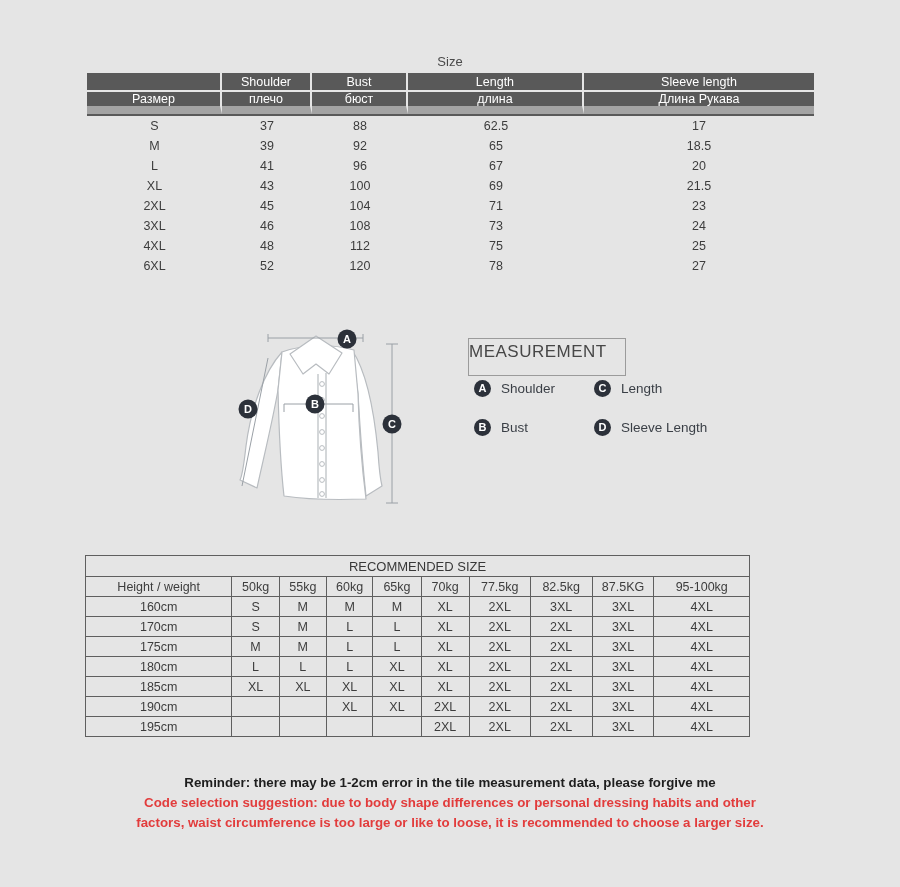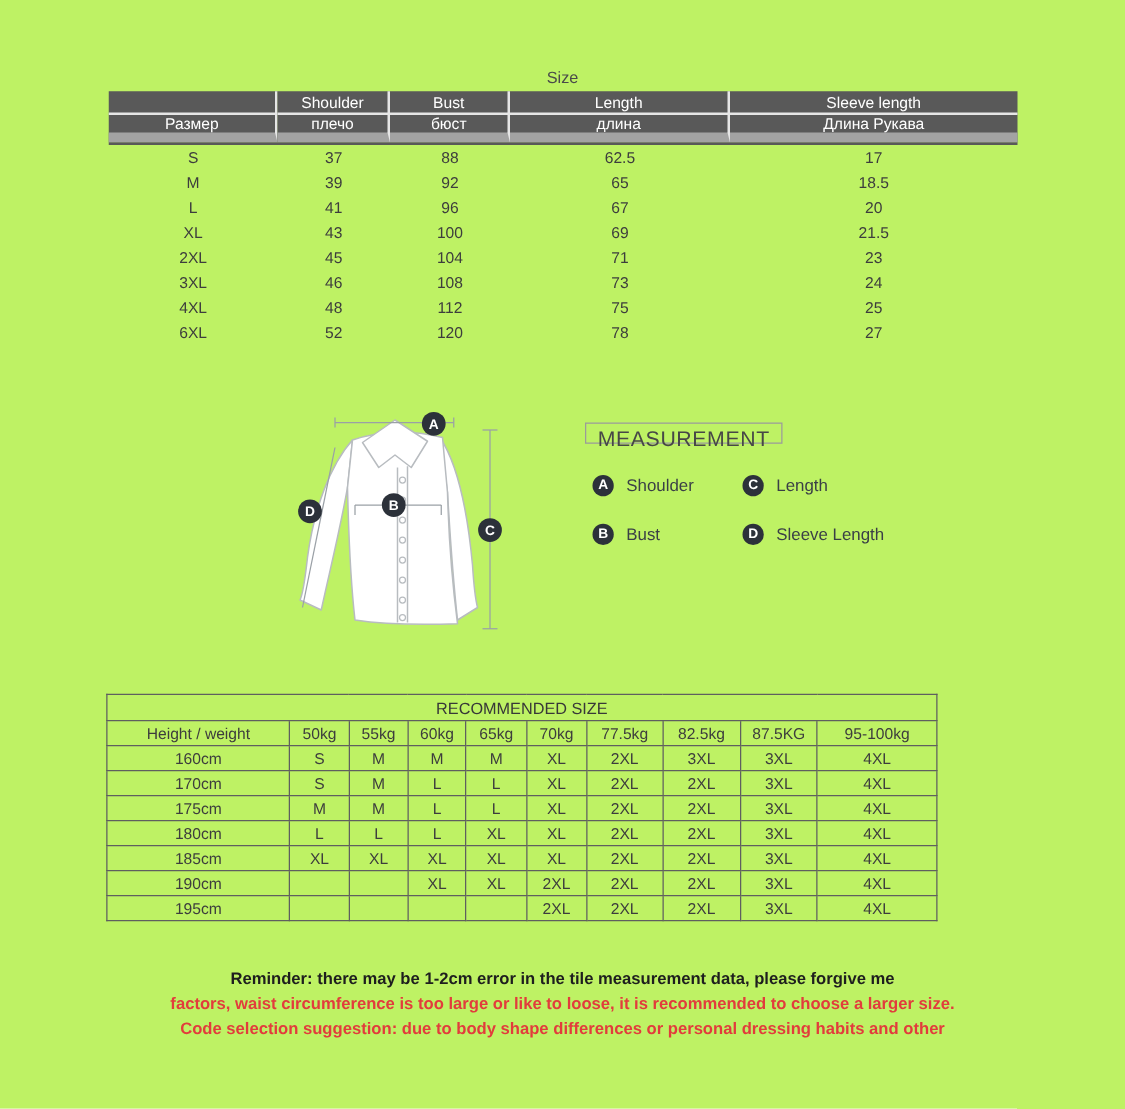--- a/index.html
+++ b/index.html
@@ -8,21 +8,21 @@
     --badge:#2c313a;
     --red:#e23c3c;
     --line:#9aa0a6;
     --shirt:#b8bcc0;
     --cell-border:#5f5f5f;
     --text:#3d3d3d;
   }
   *{margin:0;padding:0;box-sizing:border-box;}
   html,body{background:#fff;}
   body{font-family:"Liberation Sans","DejaVu Sans",sans-serif;color:var(--text);}
-  .page{position:relative;width:900px;height:887px;background:#bef264;overflow:hidden;}
+  .page{position:relative;width:900px;height:887px;background:#e5e5e5;overflow:hidden;}
 
   .size-title{position:absolute;top:54px;left:0;width:900px;text-align:center;
     font-size:13px;color:#4a4a4a;}
 
   
   .size-table{position:absolute;left:87px;top:73px;width:727px;
     border-collapse:separate;border-spacing:0;table-layout:fixed;font-size:12.5px;}
   .size-table thead td{background:var(--header-bg);color:#fff;text-align:center;
     height:19px;vertical-align:middle;border-right:2px solid var(--header-sep);
     font-size:12.5px;}
@@ -34,22 +34,22 @@
     vertical-align:middle;}
 
   
   .diagram-svg{position:absolute;left:232px;top:328px;width:180px;height:196px;}
   .shirt{fill:#ffffff;stroke:var(--shirt);stroke-width:1.2;stroke-linejoin:round;}
   .mline{stroke:var(--line);stroke-width:1;fill:none;}
   .badge-circle{fill:var(--badge);}
   .badge-text{fill:#ffffff;font-size:11px;font-weight:bold;text-anchor:middle;
     font-family:"Liberation Sans",sans-serif;}
 
-  .measurement-box{position:absolute;left:468px;top:338px;width:158px;height:17px;
-    border:1px solid #9b9b9b;text-align:center;line-height:26px;font-size:17px;
+  .measurement-box{position:absolute;left:468px;top:338px;width:158px;height:38px;
+    border:1px solid #9b9b9b;line-height:26px;font-size:17px;
     color:#474747;letter-spacing:0.5px;}
 
   .legend-item{position:absolute;display:flex;align-items:center;gap:10px;}
   .legend-badge{display:inline-block;width:17px;height:17px;border-radius:50%;
     background:var(--badge);color:#fff;font-size:11px;font-weight:bold;
     text-align:center;line-height:17px;}
   .legend-label{font-size:13.5px;color:#3a3f46;font-weight:500;}
 
   
   .rec-table{position:absolute;left:85px;top:555px;width:665px;
@@ -347,17 +347,17 @@
           <td>2XL</td>
           <td>2XL</td>
           <td>3XL</td>
           <td>4XL</td>
         </tr>
       </tbody>
   </table>
 
   <div class="footer-notes">
     <div class="black-note">Reminder: there may be 1-2cm error in the tile measurement data, please forgive me</div>
+    <div class="red-note">Code selection suggestion: due to body shape differences or personal dressing habits and other</div>
     <div class="red-note">factors, waist circumference is too large or like to loose, it is recommended to choose a larger size.</div>
-    <div class="red-note">Code selection suggestion: due to body shape differences or personal dressing habits and other</div>
   </div>
 
 </div>
 
 </body></html>

